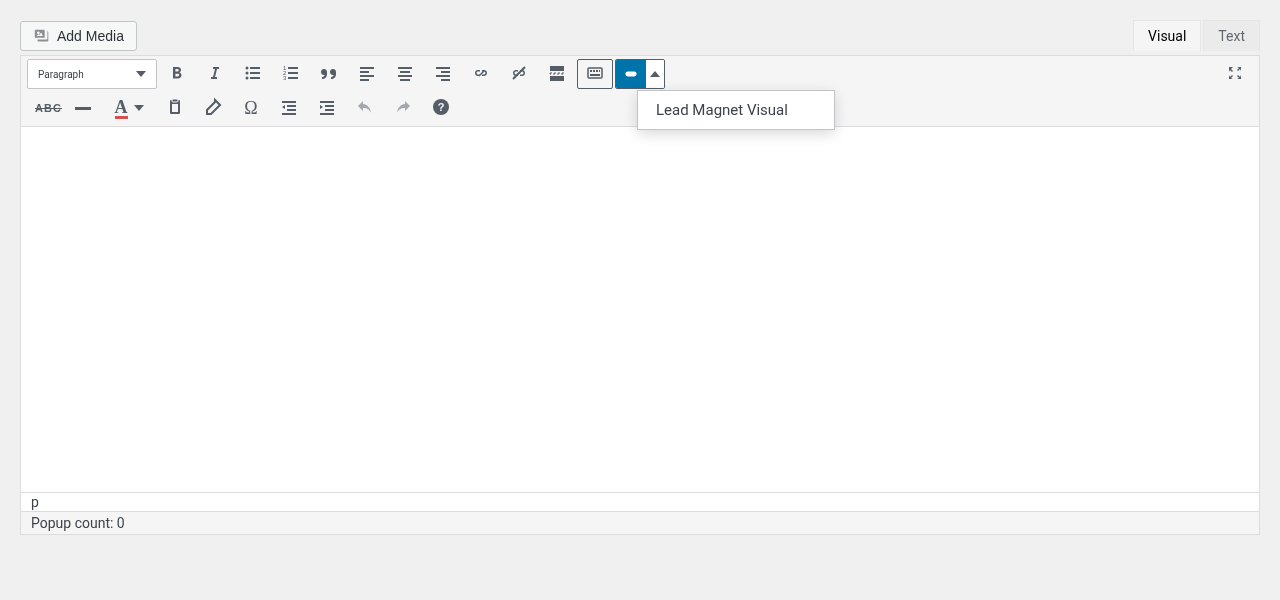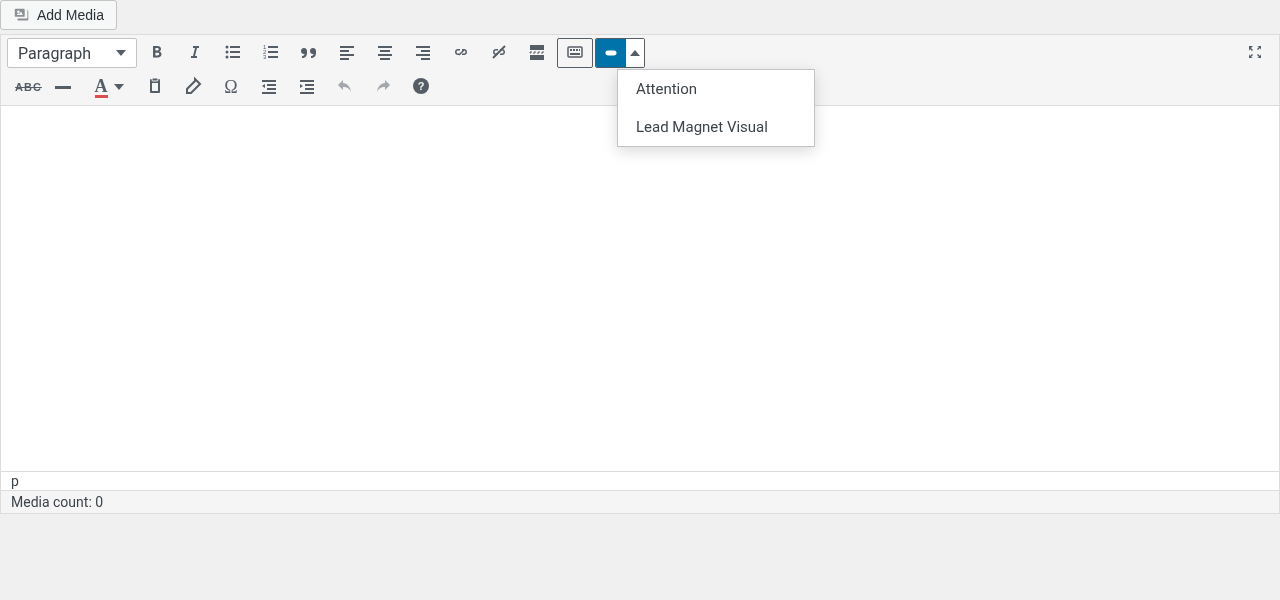--- a/index.html
+++ b/index.html
@@ -5,21 +5,21 @@
   * { box-sizing: border-box; margin: 0; padding: 0; }
   body {
     font-family: -apple-system, BlinkMacSystemFont, "Segoe UI", Roboto, sans-serif;
     background: #f0f0f1;
     font-size: 13px;
     color: #3c434a;
     width: 1280px;
     height: 600px;
     overflow: hidden;
   }
-  .wrap { }
+  .wrap { padding: 20px; }
   .top-row {
     display: flex;
     justify-content: space-between;
     align-items: center;
     margin-bottom: 4px;
   }
   .add-media-btn {
     display: inline-flex;
     align-items: center;
     gap: 6px;
@@ -61,21 +61,21 @@
     gap: 2px;
     position: relative;
   }
   .format-select {
     background: #fff;
     border: 1px solid #c3c4c7;
     border-radius: 2px;
     width: 130px;
     height: 30px;
     padding: 0 10px;
-    font-size: 16px;
+    font-size: 10px;
     color: #3c434a;
     display: flex;
     align-items: center;
     justify-content: space-between;
     cursor: pointer;
   }
   .row-break { flex-basis: 100%; height: 0; }
   .tbtn {
     width: 36px;
     height: 30px;
@@ -170,20 +170,24 @@
 
   <div class="top-row">
     <button class="add-media-btn">
       <span class="icon">
         <svg width="18" height="18" viewBox="0 0 20 20">
             <path fill="#8c8f94" d="M13 11V4c0-.55-.45-1-1-1H3c-.55 0-1 .45-1 1v7c0 .55.45 1 1 1h9c.55 0 1-.45 1-1zM6 5c.83 0 1.5.67 1.5 1.5S6.83 8 6 8s-1.5-.67-1.5-1.5S5.17 5 6 5zm5 5H4l2-2 1 1 2-3 2 4zm5-6v9c0 .55-.45 1-1 1H5v1c0 .55.45 1 1 1h10c.55 0 1-.45 1-1V6c0-.55-.45-1-1-1h-1z"></path>
           </svg>
       </span>
       <span>Add Media</span>
     </button>
+    <div class="tabs">
+      <div class="tab active">Visual</div>
+      <div class="tab">Text</div>
+    </div>
   </div>
 
   <div class="editor">
     <div class="toolbar">
 
       <div class="format-select">
         <span>Paragraph</span>
         <span class="tri-down"></span>
       </div>
 
@@ -349,28 +353,27 @@
             </svg></span>
         </button>
       <button class="tbtn">
           <span><svg viewBox="0 0 20 20">
               <circle cx="10" cy="10" r="8"></circle>
               <text x="10" y="14" text-anchor="middle" fill="#f5f5f5" font-size="11" font-weight="bold">?</text>
             </svg></span>
         </button>
 
       <div class="dropdown">
-        <div class="item">Attention</div>
         <div class="item">Lead Magnet Visual</div>
       </div>
     </div>
 
     <div class="content-area"></div>
 
     <div class="status-bar">
       <div class="path">p</div>
       <div class="wc">
-        <span>Media count: </span><span>0</span>
+        <span>Popup count: </span><span>0</span>
       </div>
     </div>
   </div>
 
 </div>
 
 </body></html>

